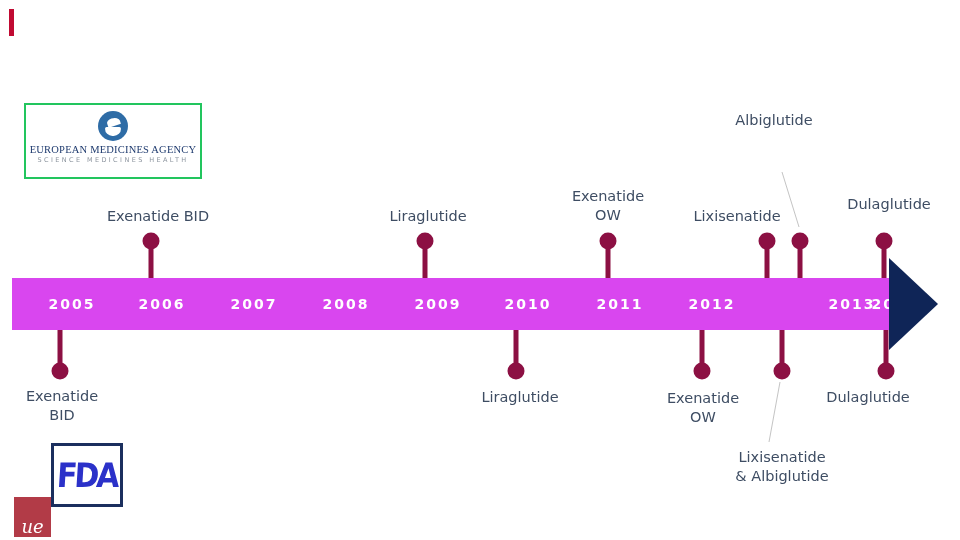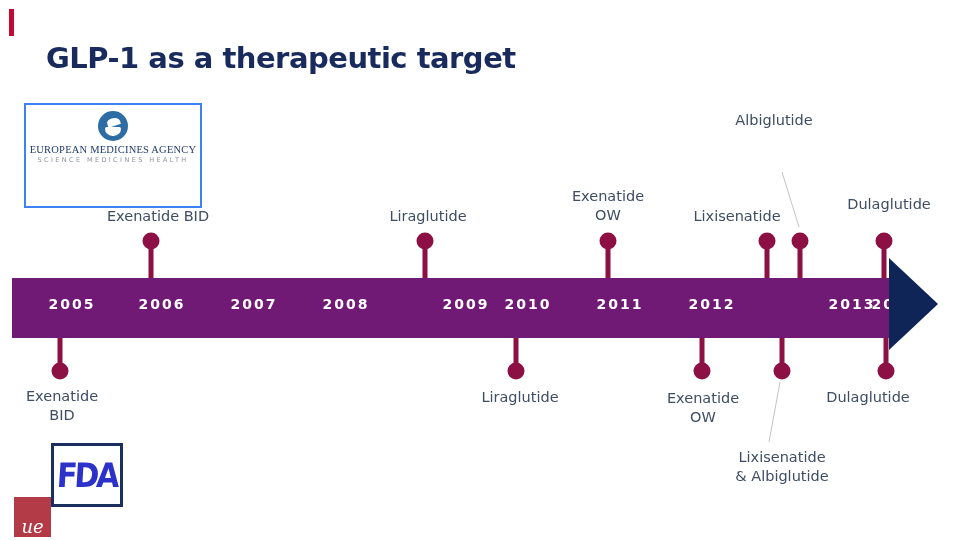--- a/index.html
+++ b/index.html
@@ -7,30 +7,30 @@
     position:relative;width:960px;height:540px;background:#ffffff;overflow:hidden;
     font-family:"DejaVu Sans","Liberation Sans",sans-serif;
   }
   .accent-bar{position:absolute;left:9px;top:9px;width:5px;height:27px;background:#C00A32;}
   .slide-title{
     position:absolute;left:46px;top:41px;font-size:29px;font-weight:bold;
     color:#182B5C;letter-spacing:-0.5px;white-space:nowrap;
   }
   
   .ema-box{
-    position:absolute;left:24px;top:103px;width:178px;height:105px;background:#fff;
-    border:2px solid #3b82f6;box-sizing:border-box;text-align:center;
+    position:absolute;left:24px;top:103px;width:178px;height:76px;background:#fff;
+    border:2px solid #22c55e;box-sizing:border-box;text-align:center;
   }
   .ema-circle{position:relative;width:30px;height:30px;border-radius:50%;background:#2E6CA6;margin:6px auto 3px;}
   .ema-wing{position:absolute;left:9px;top:7px;width:13px;height:8px;background:#fff;border-radius:60% 80% 0 20%;transform:rotate(-18deg);}
   .ema-bowl{position:absolute;left:7px;top:16px;width:16px;height:9px;background:#fff;border-radius:2px 2px 9px 9px;}
   .ema-name{font-family:"Liberation Serif","DejaVu Serif",serif;font-size:10.5px;color:#1E3A6E;letter-spacing:0.2px;white-space:nowrap;}
   .ema-tag{font-size:6.5px;color:#8C949E;letter-spacing:2.4px;margin-top:1px;white-space:nowrap;}
   
-  .band{position:absolute;left:12px;top:278px;width:878px;height:60px;background:#701a75;z-index:1;}
+  .band{position:absolute;left:12px;top:278px;width:878px;height:52px;background:#d946ef;z-index:1;}
   .arrow-head{
     position:absolute;left:889px;top:258px;width:0;height:0;z-index:1;
     border-top:46px solid transparent;border-bottom:46px solid transparent;border-left:49px solid #0F2557;
   }
   .year{
     position:absolute;top:18px;transform:translateX(-50%);
     color:#ffffff;font-weight:bold;font-size:14px;letter-spacing:2px;white-space:nowrap;
   }
   .stem{position:absolute;width:5px;transform:translateX(-50%);z-index:0;}
   .dot{position:absolute;width:17px;height:17px;border-radius:50%;transform:translate(-50%,-50%);z-index:2;}
@@ -56,37 +56,36 @@
   .quiron .q1{color:#54545E;}
   .quiron .q2{color:#3ABFB4;}
 </style>
 </head>
 <body>
 
 <div class="stage">
 
   <div class="accent-bar"></div>
 
-  <h1 class="slide-title" style="margin:0;">GLP-1 as a therapeutic target</h1>
 
   <div class="ema-box">
     <div class="ema-circle">
       <div class="ema-wing"></div>
       <div class="ema-bowl"></div>
     </div>
     <div class="ema-name">EUROPEAN MEDICINES AGENCY</div>
     <div class="ema-tag">SCIENCE MEDICINES HEALTH</div>
   </div>
 
   <div class="band" id="band">
       <span class="year" style="left: 60px;">2005</span>
       <span class="year" style="left: 150px;">2006</span>
       <span class="year" style="left: 242px;">2007</span>
       <span class="year" style="left: 334px;">2008</span>
-      <span class="year" style="left: 426px; margin-left: 28px;">2009</span>
+      <span class="year" style="left: 426px;">2009</span>
       <span class="year" style="left: 516px;">2010</span>
       <span class="year" style="left: 608px;">2011</span>
       <span class="year" style="left: 700px;">2012</span>
       <span class="year" style="left: 792px; margin-left: 48px;">2013</span>
       <span class="year" style="left: 883px;">2016</span>
     </div>
   <div class="arrow-head"></div>
 
   <svg class="connector-layer" id="connectors" width="960" height="540">
       <line x1="782" y1="172" x2="799" y2="227" stroke="#C4C4C4" stroke-width="1"></line>

